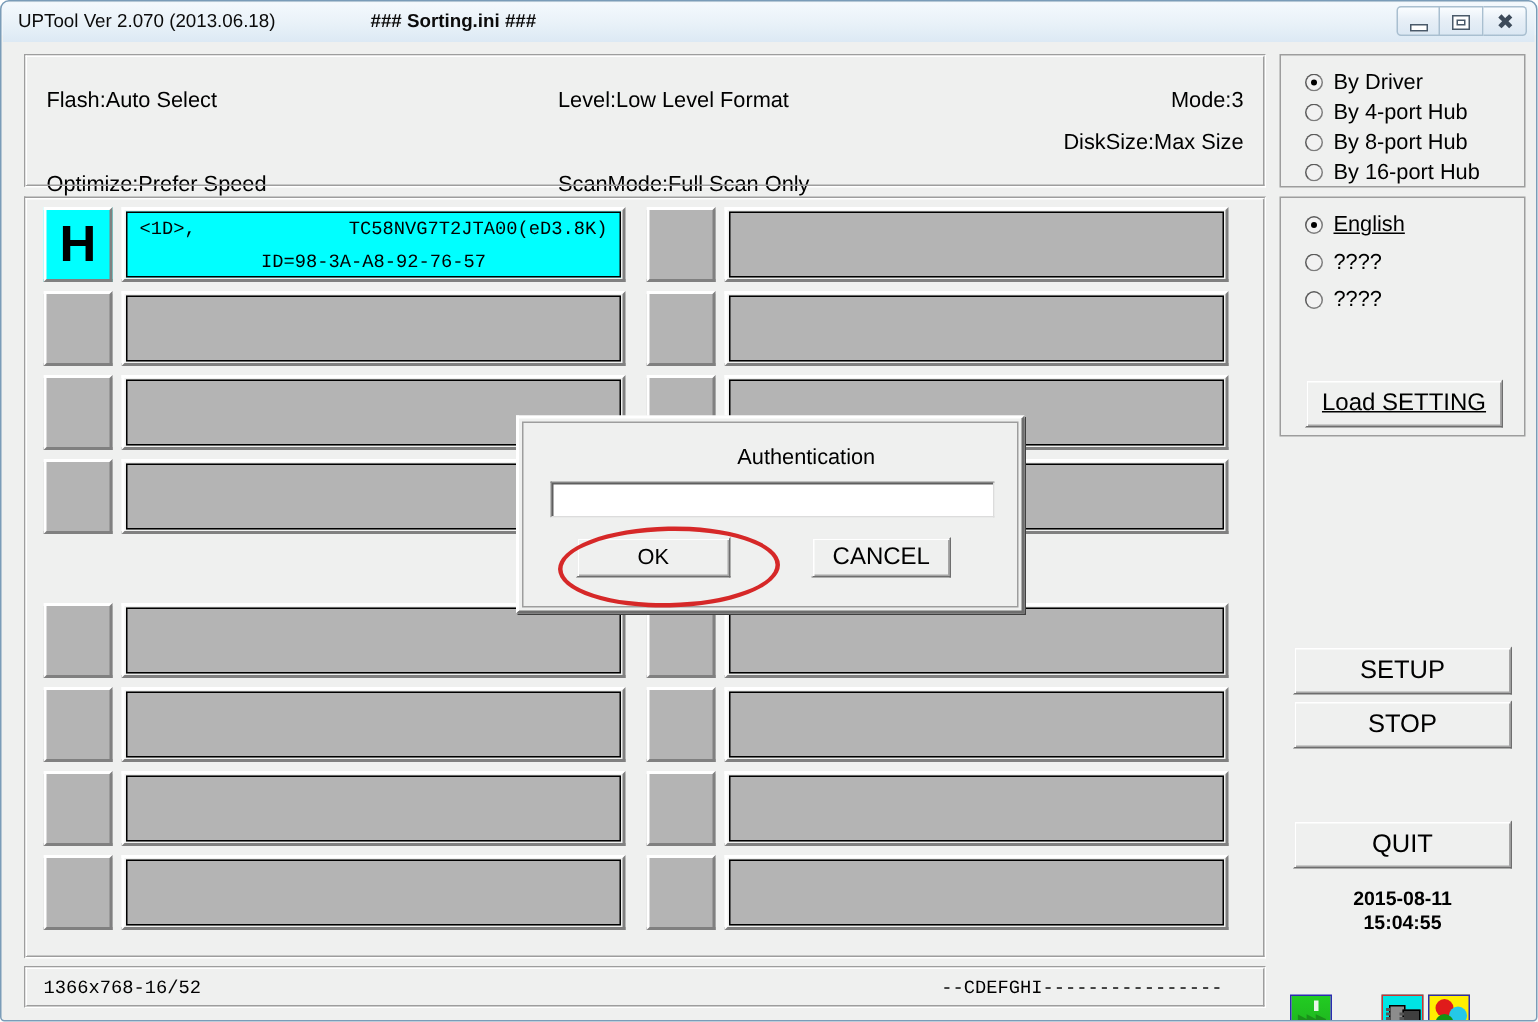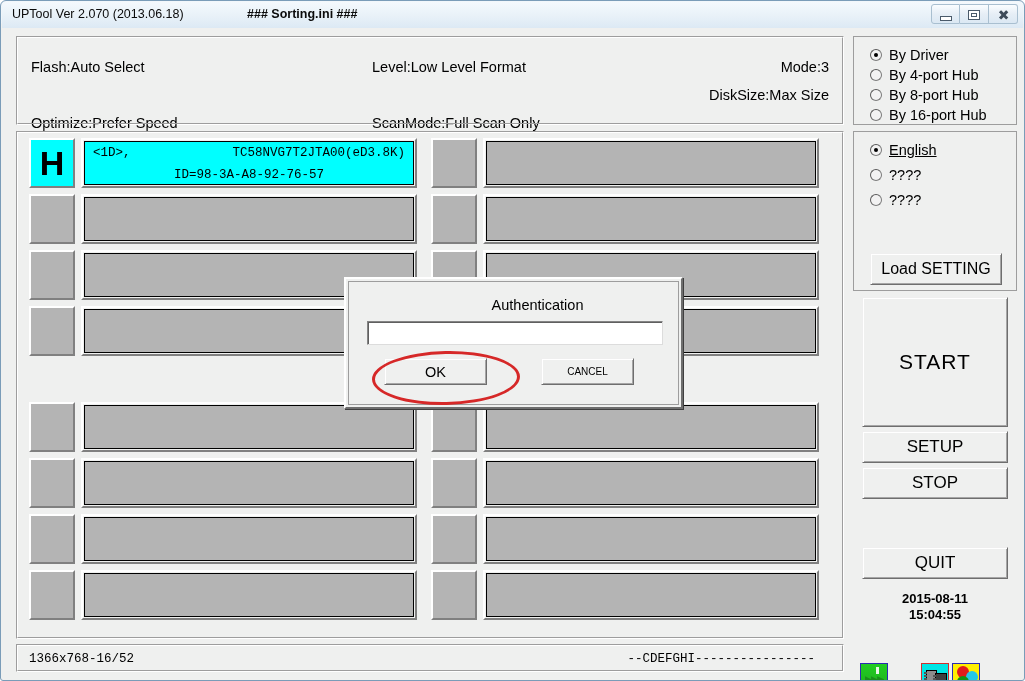--- a/index.html
+++ b/index.html
@@ -119,21 +119,21 @@
   .btn{
     position:absolute;box-sizing:border-box;
     background:#eff0ef;
     border:1px solid #efefef;
     border-right-color:#6e6e6e;border-bottom-color:#6e6e6e;
     box-shadow:inset 1px 1px 0 #ffffff, inset -1px -1px 0 #a6a6a6;
     display:flex;align-items:center;justify-content:center;
     font-size:15px;color:#000;
     cursor:default;
   }
-  .btn-load{left:862px;top:222px;width:132px;height:32px;font-size:16px;}
+  .btn-load{left:862px;top:222px;width:132px;height:32px;font-size:16px;text-decoration:underline;}
   .btnwrap{position:absolute;left:845px;top:266px;width:164px;height:238px;}
   .btn-start{left:9px;top:0px;width:146px;height:130px;font-size:21px;letter-spacing:1px;}
   .btn-setup{left:9px;top:134px;width:146px;height:32px;font-size:17px;}
   .btn-stop{left:9px;top:170px;width:146px;height:32px;font-size:17px;}
   .btn-refresh{left:9px;top:206px;width:146px;height:32px;font-size:17px;}
   .btn-quit{left:854px;top:516px;width:146px;height:32px;font-size:17px;}
   .clock{
     position:absolute;left:845px;top:560px;width:164px;
     text-align:center;font-size:13px;font-weight:bold;color:#000;line-height:16px;
   }
@@ -173,21 +173,21 @@
   }
   .modal-input{
     position:absolute;left:21px;top:42px;width:296px;height:24px;
     box-sizing:border-box;background:#ffffff;
     border:1px solid #848484;border-right-color:#dcdcdc;border-bottom-color:#dcdcdc;
     box-shadow:inset 1px 1px 0 #5f5f5f;
     font-family:"Liberation Sans",sans-serif;font-size:13px;padding:2px 4px;color:#000;
     outline:none;
   }
   .modal-ok{left:38px;top:79px;width:103px;height:27px;font-size:14.5px;}
-  .modal-cancel{left:195px;top:79px;width:93px;height:27px;font-size:10px;}
+  .modal-cancel{left:195px;top:79px;width:93px;height:27px;font-size:16px;}
   .annot{
     position:absolute;left:371px;top:350px;width:142px;height:48px;
     border:3px solid #d62828;border-radius:50%;
     pointer-events:none;
     transform:rotate(-1.2deg);
   }
 </style>
 </head>
 <body>
 
@@ -374,21 +374,20 @@
           <div class="radio" style="left: 16px; top: 60px;">
             <span class="rdot"></span>
             <span class="rlabel">????</span>
           </div>
         </div>
     </div>
 
     <div class="btn btn-load">Load SETTING</div>
 
     <div class="btnwrap">
-      <div class="btn btn-start">START</div>
       <div class="btn btn-setup">SETUP</div>
       <div class="btn btn-stop">STOP</div>
     </div>
 
     <div class="btn btn-quit">QUIT</div>
 
     <div class="clock">
       <div>2015-08-11</div>
       <div>15:04:55</div>
     </div>

